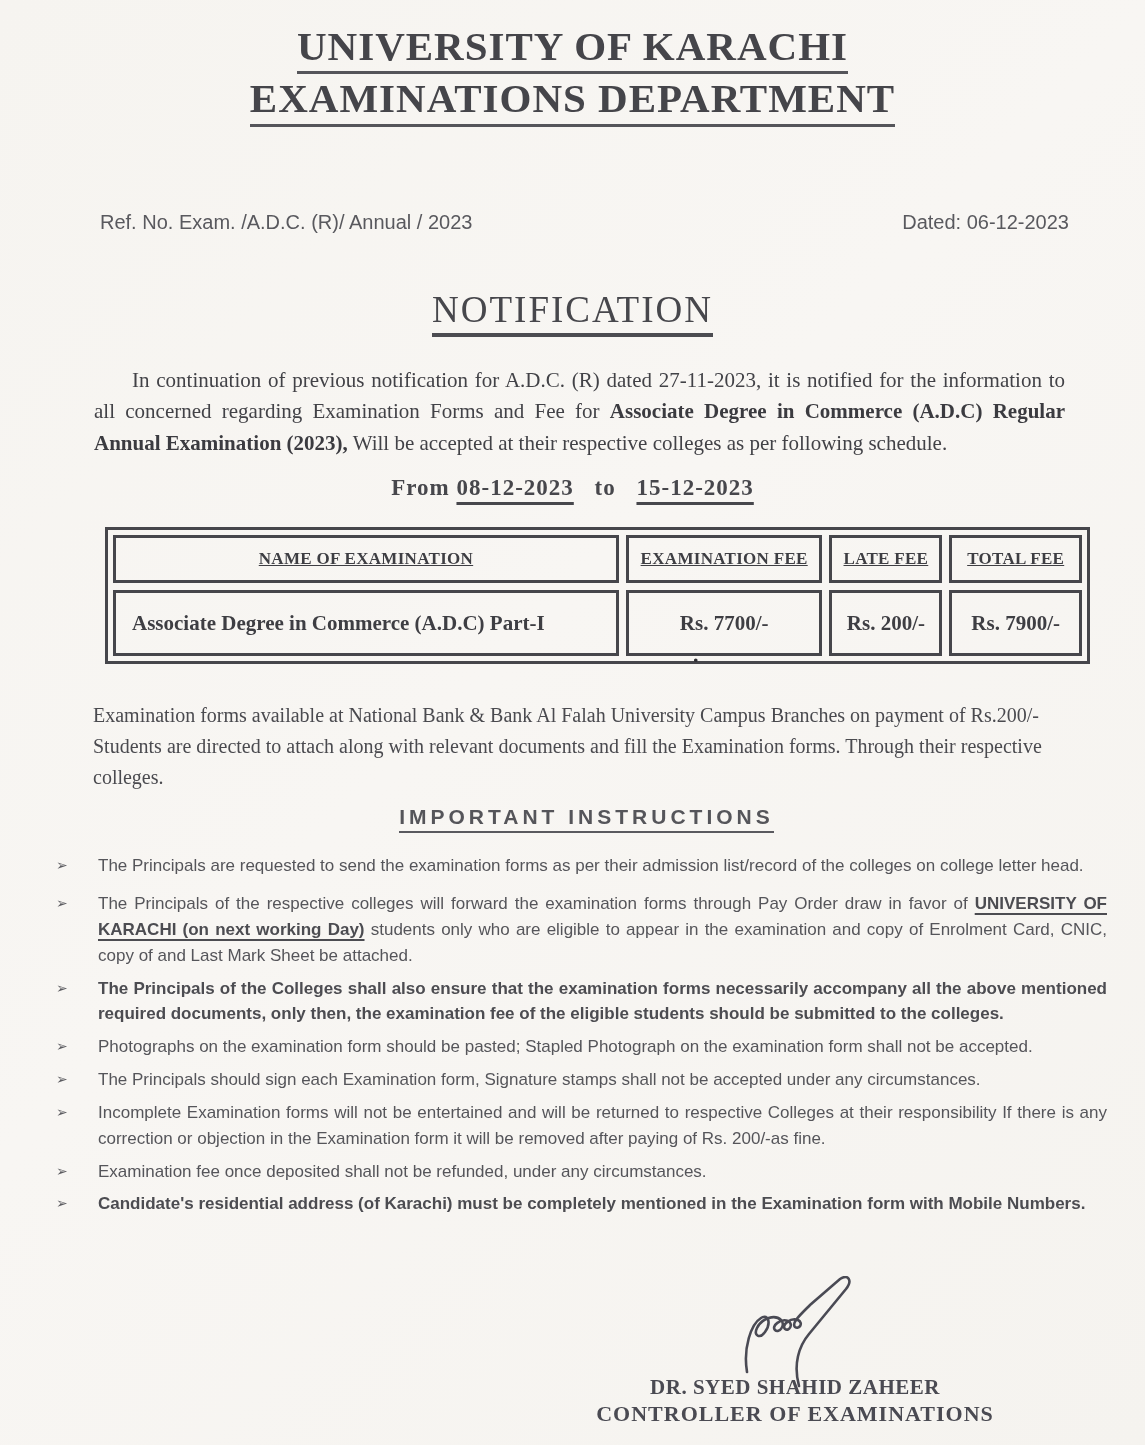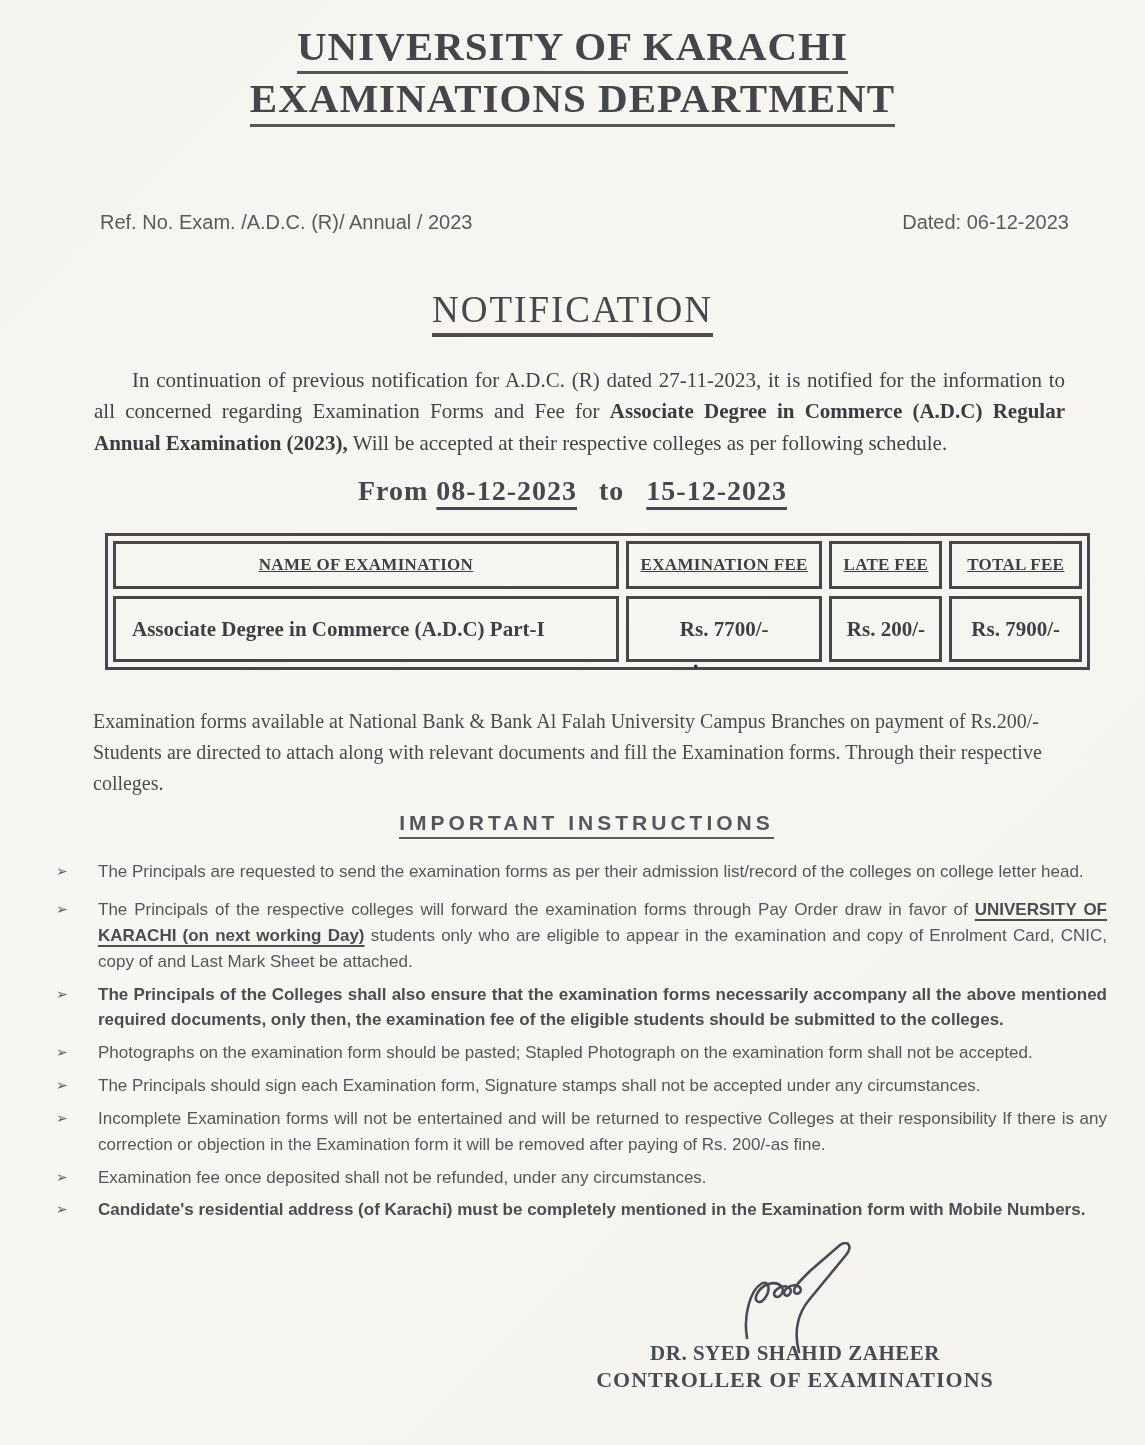--- a/index.html
+++ b/index.html
@@ -42,21 +42,21 @@
     font-size:21px;line-height:1.5;
     text-align:justify;
     text-indent:38px;
     color:#424247;
   }
   .intro .b{font-weight:bold;color:#3b3b40;}
 
   
   .schedule-line{
     text-align:center;margin-top:16px;
-    font-size:28px;font-weight:bold;color:#47474c;letter-spacing:1px;
+    font-size:23px;font-weight:bold;color:#47474c;letter-spacing:1px;
   }
   .schedule-line .dt{
     text-decoration:underline;
     text-decoration-thickness:3px;
     text-underline-offset:7px;
   }
   .schedule-line .sep{margin:0 14px;}
 
   
   .fee-table{
@@ -113,21 +113,21 @@
     font-size:14px;color:#5c5c61;
     padding-top:2px;padding-left:6px;
   }
   .instr-item .txt{flex:1;text-align:justify;}
   .instr-item.bold .txt{font-weight:bold;color:#4c4c51;}
   .seg-bu{font-weight:bold;text-decoration:underline;text-decoration-thickness:2px;text-underline-offset:4px;color:#4c4c51;}
 
   
   .sig-block{
     position:absolute;
-    left:575px;top:1242px;width:440px;
+    left:575px;top:1276px;width:440px;
     text-align:center;
   }
   .sig-scribble{display:block;margin:0 auto -14px 150px;}
   .sig-name{
     font-size:21px;font-weight:bold;color:#4a4a52;letter-spacing:.5px;
     line-height:1.25;
   }
   .sig-title{
     font-size:22px;font-weight:bold;color:#4a4a52;letter-spacing:1px;
     line-height:1.25;

